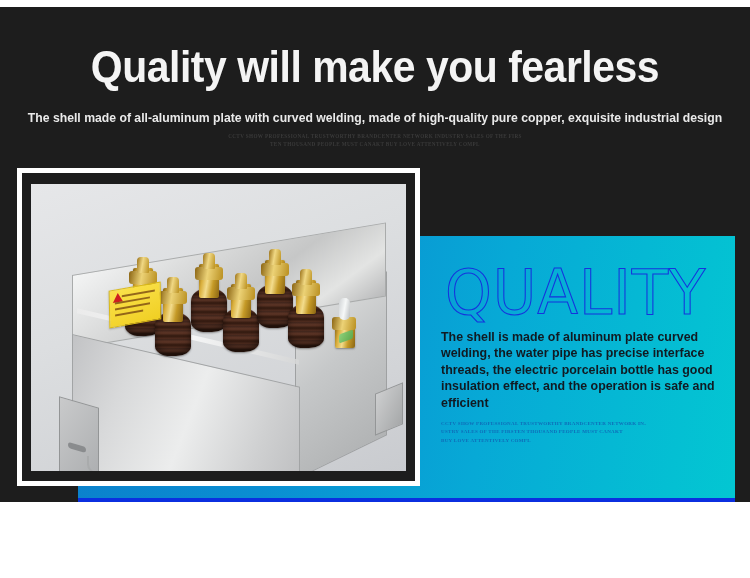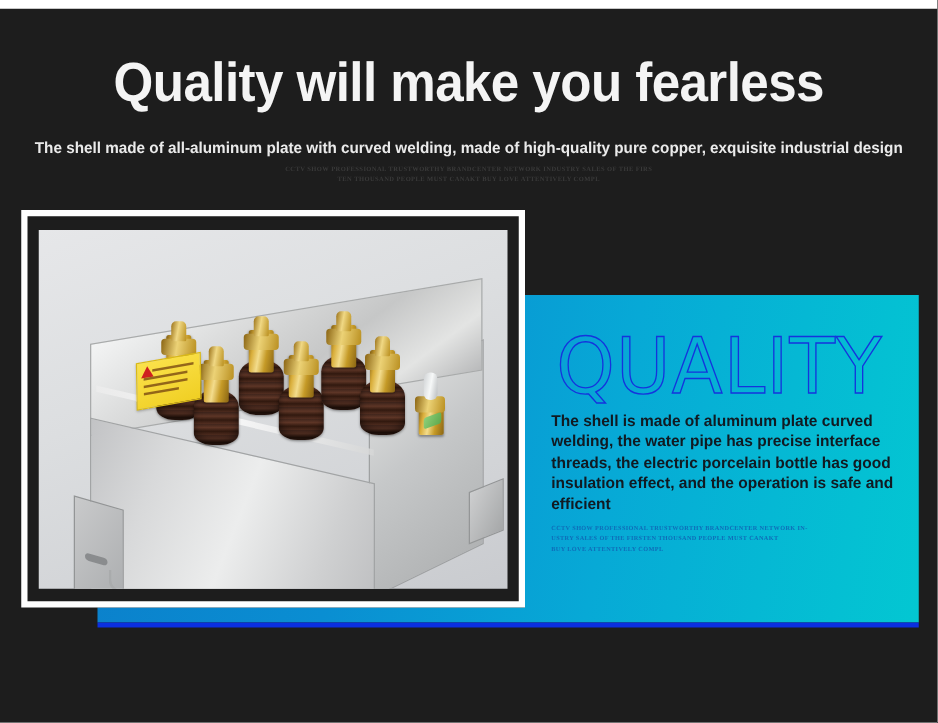--- a/index.html
+++ b/index.html
@@ -5,21 +5,21 @@
   * { margin:0; padding:0; box-sizing:border-box; }
   html,body { width:750px; height:578px; }
   body {
     background:#ffffff;
     font-family:"Liberation Sans", sans-serif;
     overflow:hidden;
   }
   #stage {
     position:relative;
     width:750px;
-    height:578px;
+    height:502px;
     background:#1d1d1d;
     overflow:hidden;
   }
   
   .top-strip {
     position:absolute; left:0; top:0; width:750px; height:7px;
     background:#ffffff;
   }
 
   

